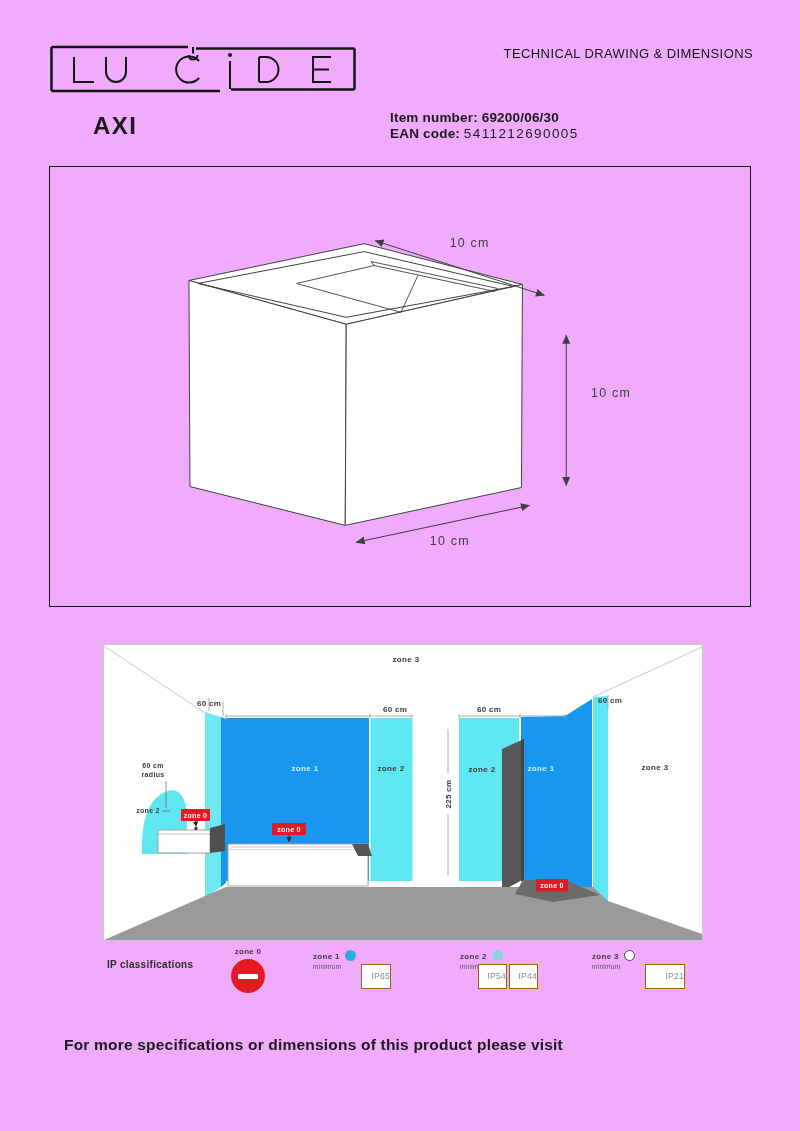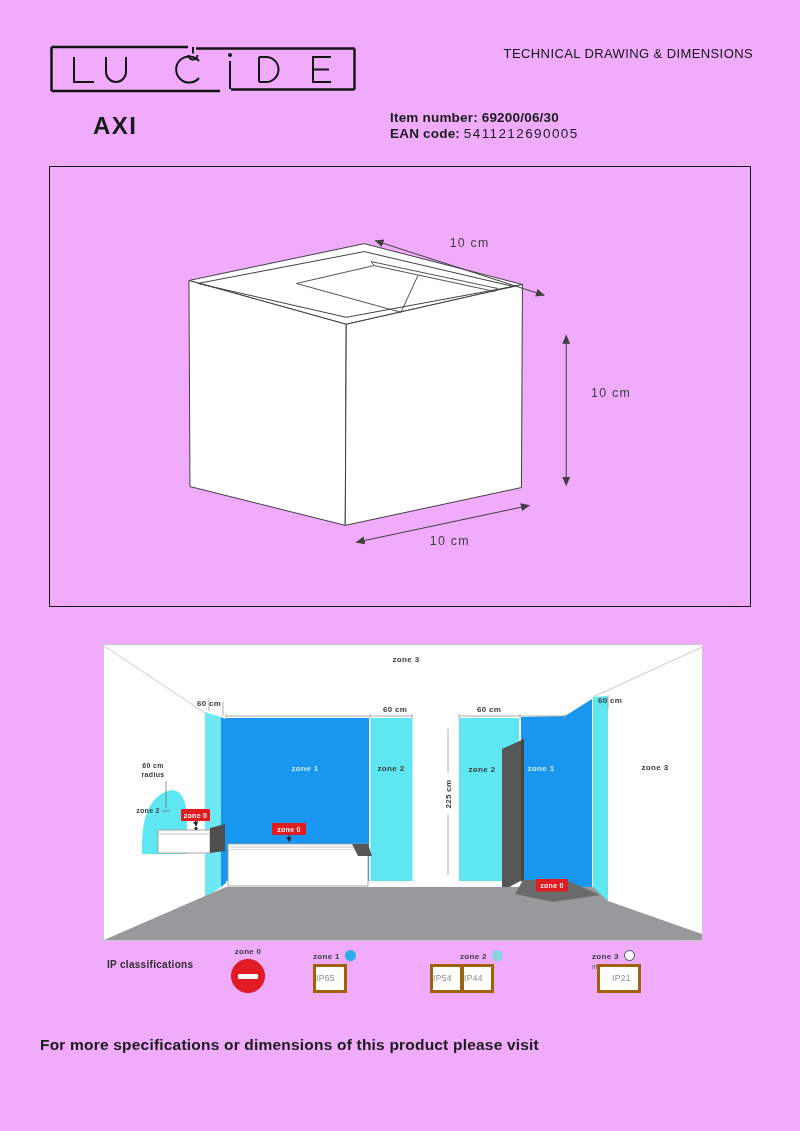--- a/index.html
+++ b/index.html
@@ -25,27 +25,27 @@
   .badge-text{font-size:7px;font-weight:bold;letter-spacing:.25px;fill:#ffffff;}
   .dim8{font-size:8px;font-weight:bold;letter-spacing:.3px;fill:#3c3c3c;}
   
   .ip-heading{left:107px;top:959px;font-size:10px;font-weight:bold;letter-spacing:.3px;color:#2e2e2e;}
   .lg-label{font-size:8px;font-weight:bold;color:#3b3b3b;letter-spacing:.3px;white-space:nowrap;}
   .lg-min{font-size:6.5px;color:#555;letter-spacing:.3px;}
   .lg-dot{width:11px;height:11px;border-radius:50%;display:inline-block;margin-left:5px;vertical-align:-2px;}
   .lg-dot.z1{background:#29aee8;}
   .lg-dot.z2{background:#8bd2e0;}
   .lg-dot.z3{background:#fff;border:1.4px solid #4a4a4a;width:9px;height:9px;}
-  .ip-box{border:3px solid #a16207;color:#8a8a8a;font-size:8.5px;letter-spacing:.3px;
-          width:27px;height:23px;line-height:23px;text-align:left;display:inline-block;background:#fff;}
+  .ip-box{border:1px solid #a16207;color:#8a8a8a;font-size:8.5px;letter-spacing:.3px;
+          width:27px;height:23px;line-height:23px;text-align:right;display:inline-block;background:#fff;margin-left:48px;}
   .noentry{left:231px;top:959px;width:34px;height:34px;border-radius:50%;background:#e01b22;}
   .noentry .bar{position:absolute;left:7px;top:14.5px;width:20px;height:5px;background:#fff;border-radius:1px;}
   .ip-note{left:0;right:0;top:1000px;text-align:center;font-size:13.2px;color:#222;letter-spacing:.2px;}
   
-  .footer1{left:40px;top:1036px;font-size:15.5px;font-weight:bold;letter-spacing:.2px;}
+  .footer1{left:64px;top:1036px;font-size:15.5px;font-weight:bold;letter-spacing:.2px;}
   .footer2{left:56px;top:1056px;font-size:26px;font-weight:bold;letter-spacing:.8px;}
 </style>
 </head>
 <body>
 
 <div class="page">
 
   <svg class="abs" style="left:50px;top:44px;" width="306" height="52" viewBox="0 0 306 52">
     <g fill="none" stroke="#141414" stroke-width="2.5">
       <path d="M1.5,3 H138"></path>

